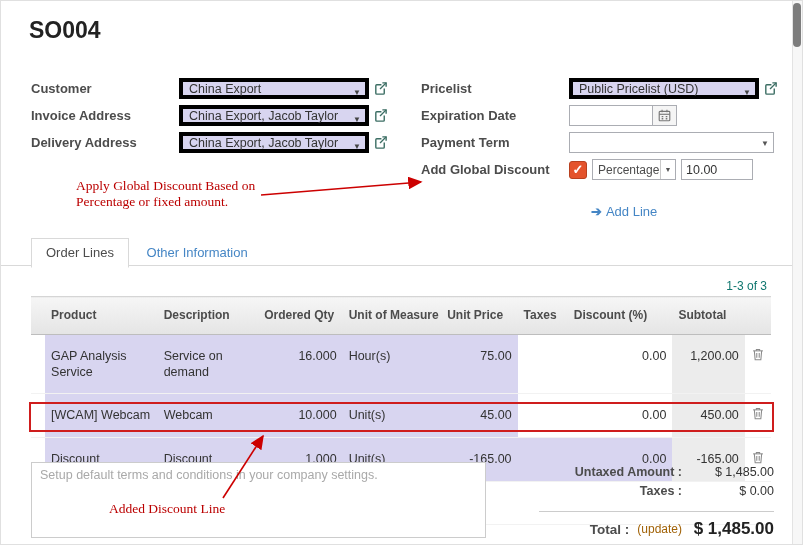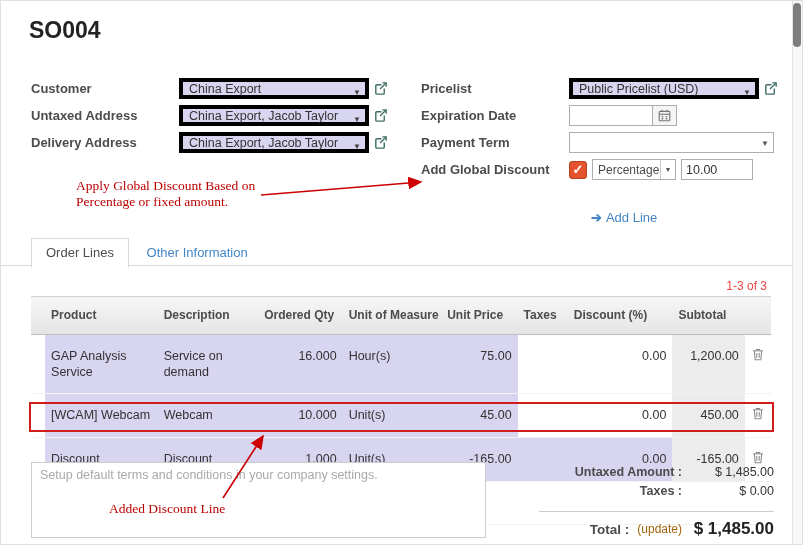--- a/index.html
+++ b/index.html
@@ -29,40 +29,40 @@
                  display:flex; align-items:center; padding:0 18px 0 5px; font-size:12.5px; cursor:pointer; }
   .select-like .caret { position:absolute; right:4px; top:6px; font-size:8px; color:#555; }
   .checkbox { width:18px; height:18px; background:#e4532c; border:1px solid #b8401f; border-radius:3px;
               color:#fff; font-size:13px; font-weight:bold; display:flex; align-items:center;
               justify-content:center; cursor:pointer; margin-right:5px; flex:none;}
   .pct-select { position:relative; width:84px; height:21px; border:1px solid #abadb3; background:#fff;
                 display:flex; align-items:center; padding:0 18px 0 5px; font-size:12px; cursor:pointer; flex:none;}
   .pct-select .seg { position:absolute; right:0; top:0; width:15px; height:19px; border-left:1px solid #c9c9c9;
                      display:flex; align-items:center; justify-content:center; font-size:7px; color:#555; }
   .amt-inp { width:72px; margin-left:5px; }
-  .add-line-row { display:flex; align-items:center; height:24px; margin-top:22px; }
+  .add-line-row { display:flex; align-items:flex-end; height:24px; margin-top:12px; }
   .add-line { margin-left:170px; color:#4586c5; font-size:13px; cursor:pointer; text-decoration:none; }
   .add-line .arrow-ico { color:#4586c5; font-weight:bold; margin-right:4px; }
 
   
   .annot { position:absolute; font-family:"Liberation Serif", serif; color:#bb0000; font-size:13.5px;
            line-height:16px; z-index:60; pointer-events:none; }
   .annot1 { left:75px; top:177px; }
   .annot2 { left:108px; top:500px; }
   .arrow-overlay { position:absolute; left:0; top:0; width:803px; height:545px; z-index:55; pointer-events:none; }
   .red-box { position:absolute; left:28px; top:401px; width:745px; height:30px;
              border:2px solid #cf1d1d; z-index:50; pointer-events:none; }
 
   
   .tabs { position:absolute; left:0; top:236px; width:803px; padding-left:30px; border-bottom:1px solid #d9d9d9; height:29px; }
   .tab { display:inline-block; padding:6px 14px 7px; font-size:13px; cursor:pointer; position:relative; top:1px; }
   .tab.active { background:#fff; border:1px solid #d9d9d9; border-bottom:1px solid #fff; color:#4c4c4c; }
   .tab.inactive { color:#4586c5; border:none; }
 
-  .pager { position:absolute; right:35px; top:278px; font-size:12px; color:#ef4444; }
+  .pager { position:absolute; right:35px; top:278px; font-size:12px; color:#0f766e; }
 
   
   .table-wrap { position:absolute; left:30px; top:295px; width:740px; }
   table.lines { border-collapse:collapse; width:740px; table-layout:fixed; }
   table.lines th { background:linear-gradient(#f6f6f6,#e4e4e4); border-top:1px solid #d5d5d5;
     border-bottom:1px solid #bdbdbd; font-size:12px; font-weight:bold; color:#4c4c4c;
     padding:11px 6px 12px; text-align:left; white-space:nowrap; overflow:hidden;}
   table.lines td { font-size:12.5px; color:#333; padding:13px 6px; vertical-align:top;
     border-bottom:1px solid #f2f2f2; line-height:16px; overflow:hidden; }
   .r { text-align:right; }
@@ -111,21 +111,21 @@
       </div>
       <span class="extlink">
         <svg width="15" height="15" viewBox="0 0 16 16" fill="none" stroke="#3c6e64" stroke-width="1.5">
           <path d="M12 8 v5 a1 1 0 0 1 -1 1 H4 a1 1 0 0 1 -1 -1 V5 a1 1 0 0 1 1 -1 h5"></path>
           <path d="M10 2 h4 v4"></path>
             <path d="M14 2 L7.5 8.5"></path>
         </svg>
       </span>
     </div>
     <div class="frow">
-      <div class="flabel">Untaxed Address</div>
+      <div class="flabel">Invoice Address</div>
       <div class="m2o">
         <span>China Export, Jacob Taylor</span>
         <span class="caret">▼</span>
       </div>
       <span class="extlink">
         <svg width="15" height="15" viewBox="0 0 16 16" fill="none" stroke="#3c6e64" stroke-width="1.5">
           <path d="M12 8 v5 a1 1 0 0 1 -1 1 H4 a1 1 0 0 1 -1 -1 V5 a1 1 0 0 1 1 -1 h5"></path>
           <path d="M10 2 h4 v4"></path>
             <path d="M14 2 L7.5 8.5"></path>
         </svg>

